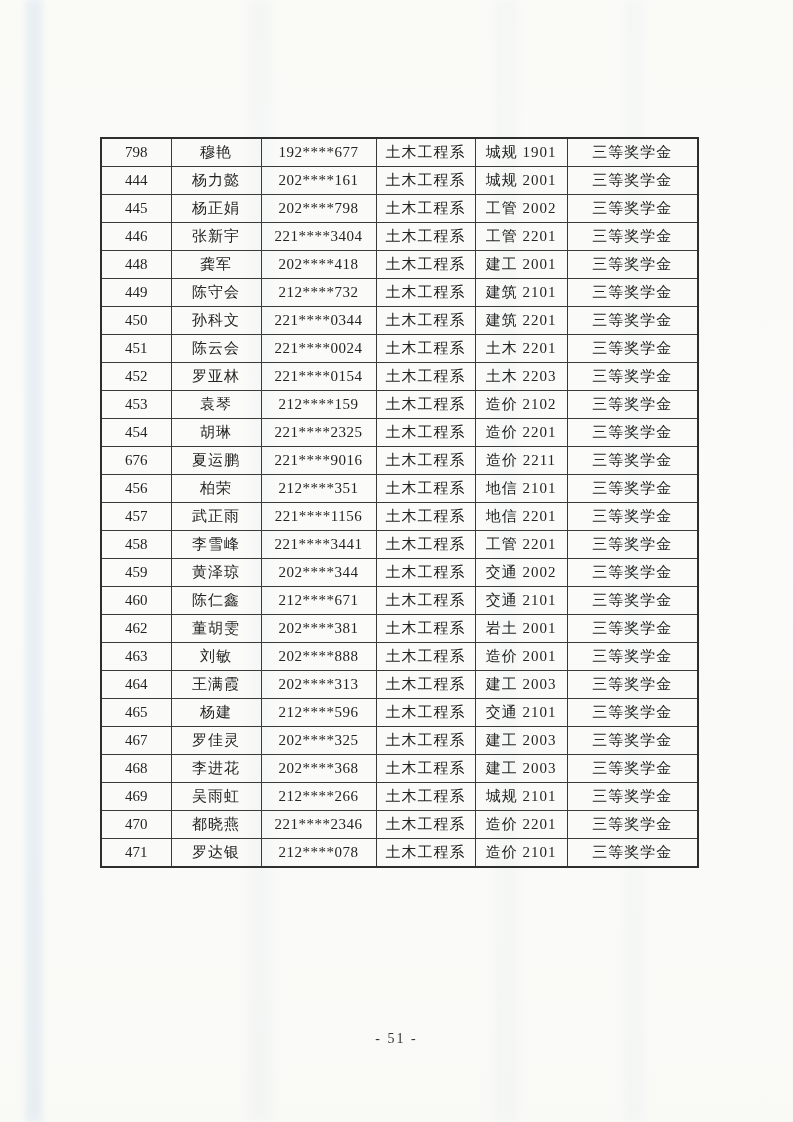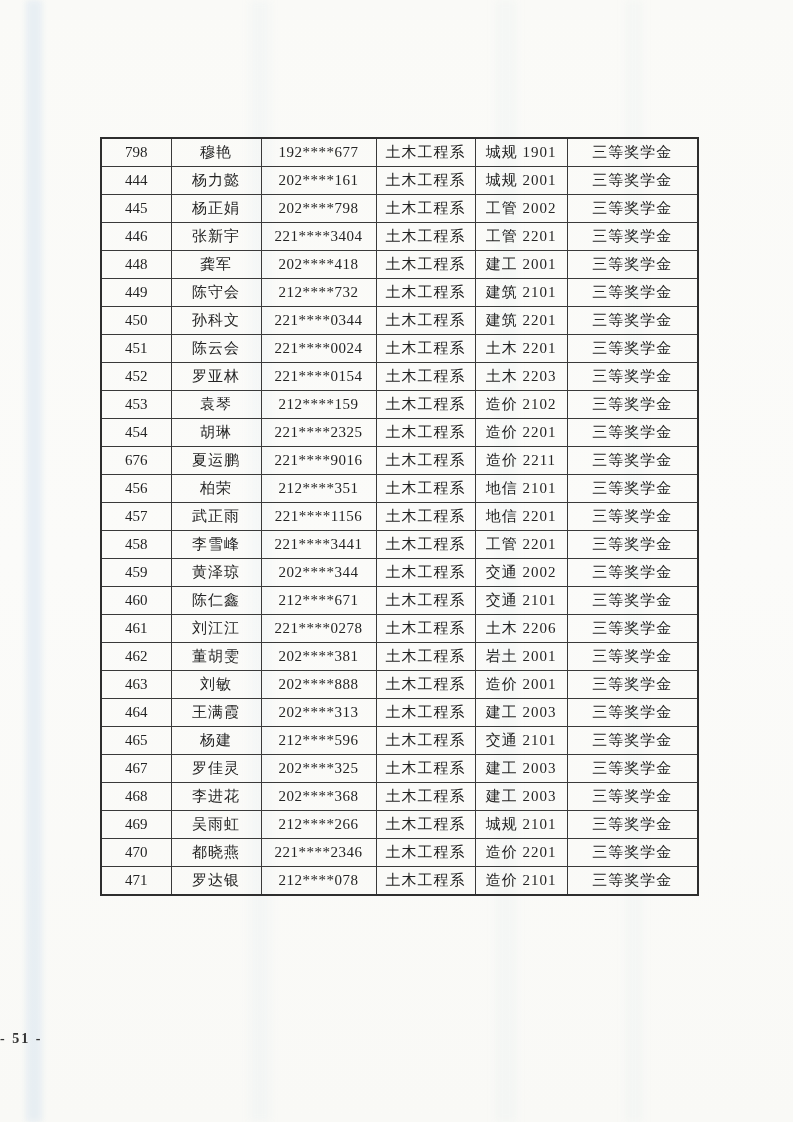--- a/index.html
+++ b/index.html
@@ -56,24 +56,24 @@
   }
   td.c-id {
     letter-spacing: 0.5px;
     margin-top: 32px;
   }
   .page-number {
     position: absolute;
     left: 0;
     top: 1031px;
     width: 100%;
+    text-align: center;
     font-size: 14px;
     letter-spacing: 2px;
     color: #333;
-    font-weight: bold;
   }
 </style>
 </head>
 <body>
 
 <div class="page">
   <div class="streak s1"></div>
   <div class="streak s2"></div>
   <div class="streak s3"></div>
   <div class="streak s4"></div>
@@ -218,28 +218,20 @@
   </tr>
         <tr>
     <td class="c-index">460</td>
     <td class="c-name">陈仁鑫</td>
     <td class="c-id">212****671</td>
     <td class="c-dept">土木工程系</td>
     <td class="c-class">交通 2101</td>
     <td class="c-award">三等奖学金</td>
   </tr>
         <tr>
-    <td class="c-index">461</td>
-    <td class="c-name">刘江江</td>
-    <td class="c-id">221****0278</td>
-    <td class="c-dept">土木工程系</td>
-    <td class="c-class">土木 2206</td>
-    <td class="c-award">三等奖学金</td>
-  </tr>
-        <tr>
     <td class="c-index">462</td>
     <td class="c-name">董胡雯</td>
     <td class="c-id">202****381</td>
     <td class="c-dept">土木工程系</td>
     <td class="c-class">岩土 2001</td>
     <td class="c-award">三等奖学金</td>
   </tr>
         <tr>
     <td class="c-index">463</td>
     <td class="c-name">刘敏</td>

